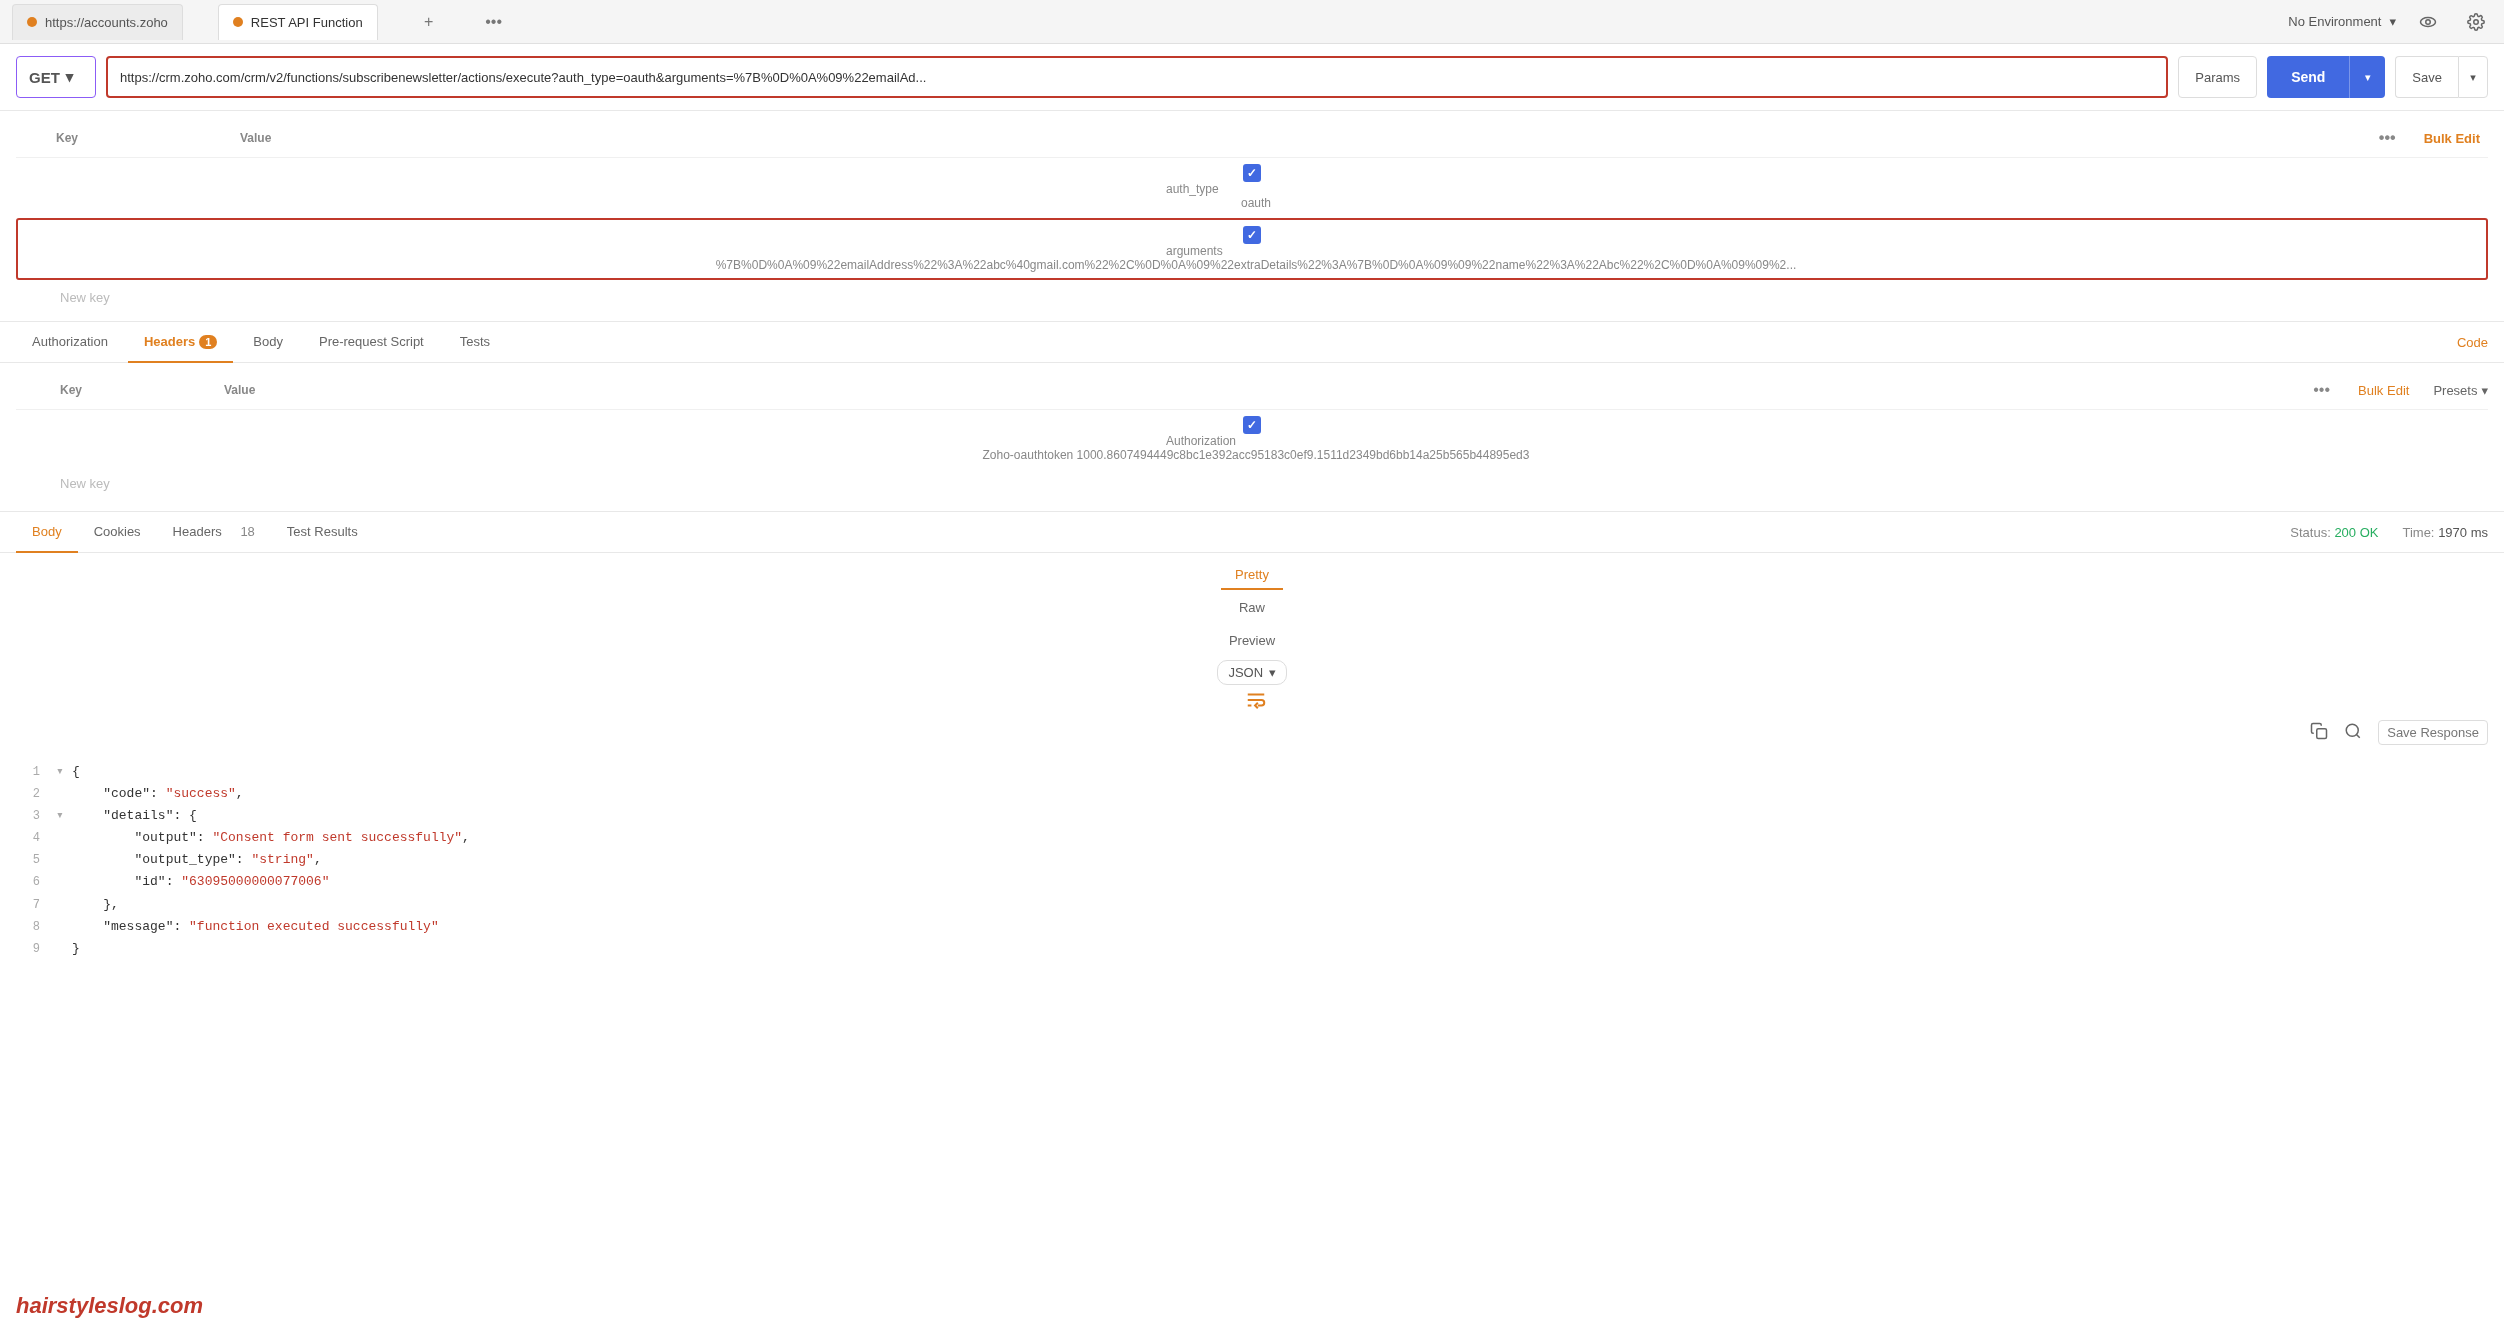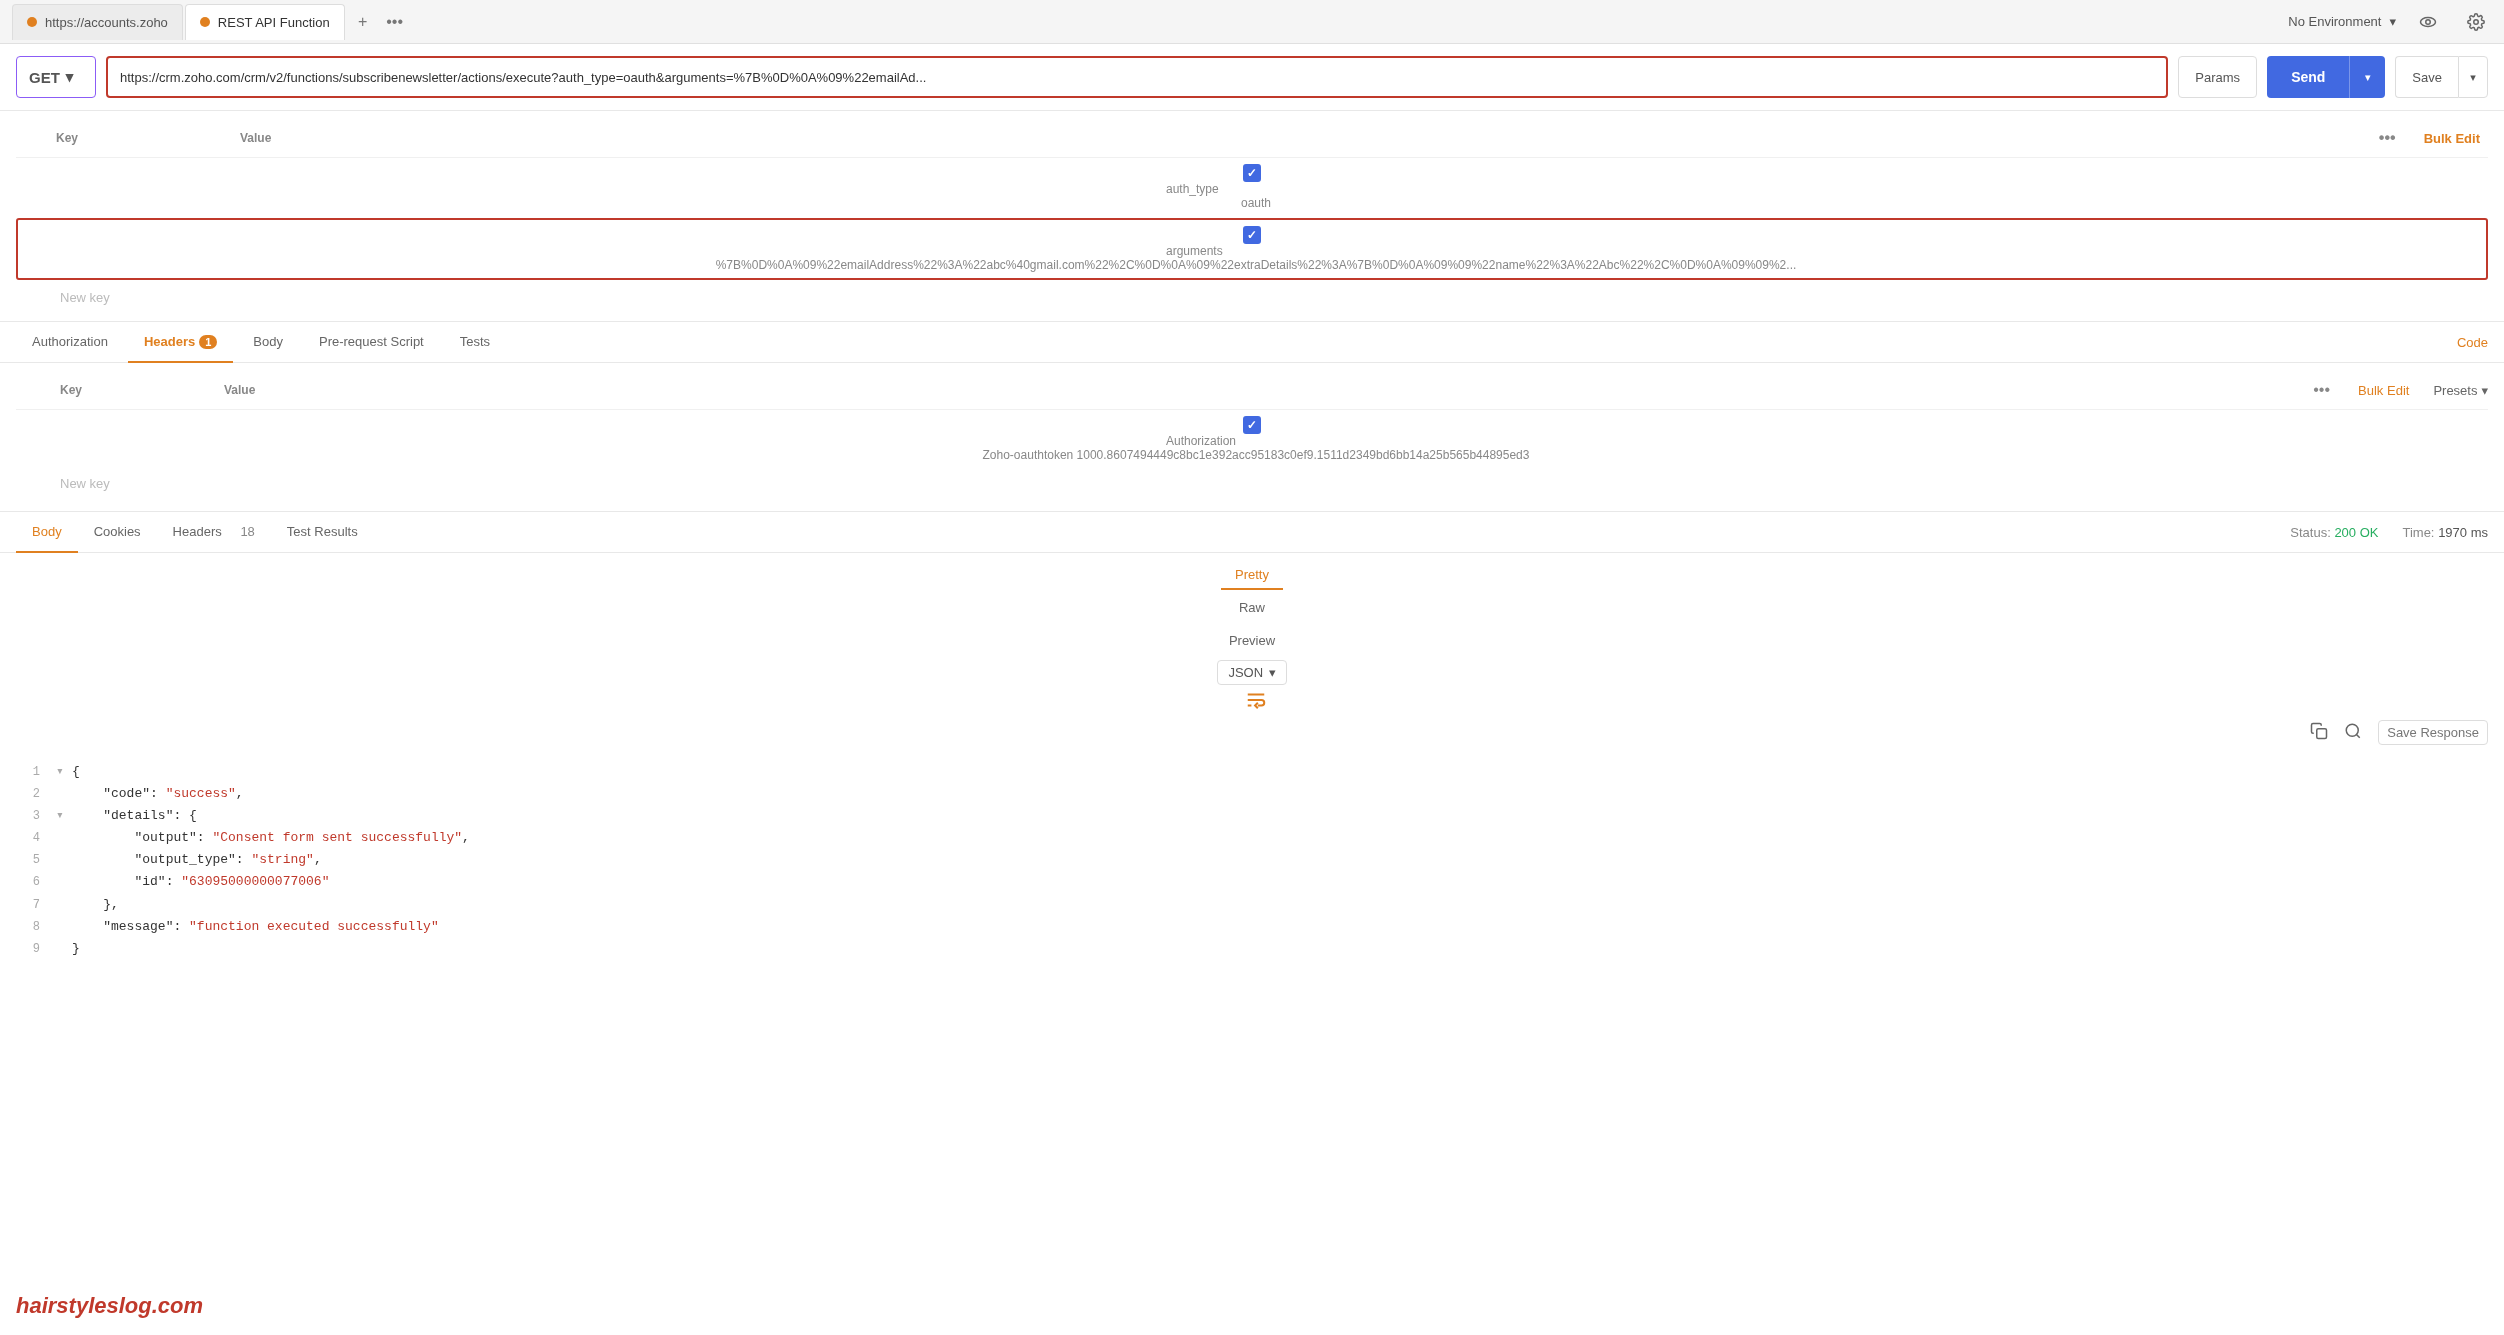--- a/index.html
+++ b/index.html
@@ -15,20 +15,21 @@
 
     
     .tab-bar {
       display: flex;
       align-items: center;
       background: #f5f5f5;
       border-bottom: 1px solid #e0e0e0;
       padding: 0 12px;
       height: 44px;
       position: relative;
+      gap: 33px;
     }
     .tab {
       display: flex;
       align-items: center;
       padding: 0 14px;
       height: 36px;
       border-radius: 4px 4px 0 0;
       font-size: 13px;
       color: #555;
       cursor: pointer;
@@ -369,21 +370,21 @@
     .response-sub-tab.active {
       color: #e08020;
       border-bottom: 2px solid #e08020;
     }
     .json-selector {
       display: flex;
       align-items: center;
       gap: 6px;
       padding: 4px 10px;
       border: 1px solid #ddd;
-      border-radius: 4px;
+      border-radius: 10px;
       cursor: pointer;
       font-size: 13px;
       color: #555;
     }
     .wrap-icon {
       font-size: 18px;
       color: #e08020;
       cursor: pointer;
       margin-left: 8px;
     }

